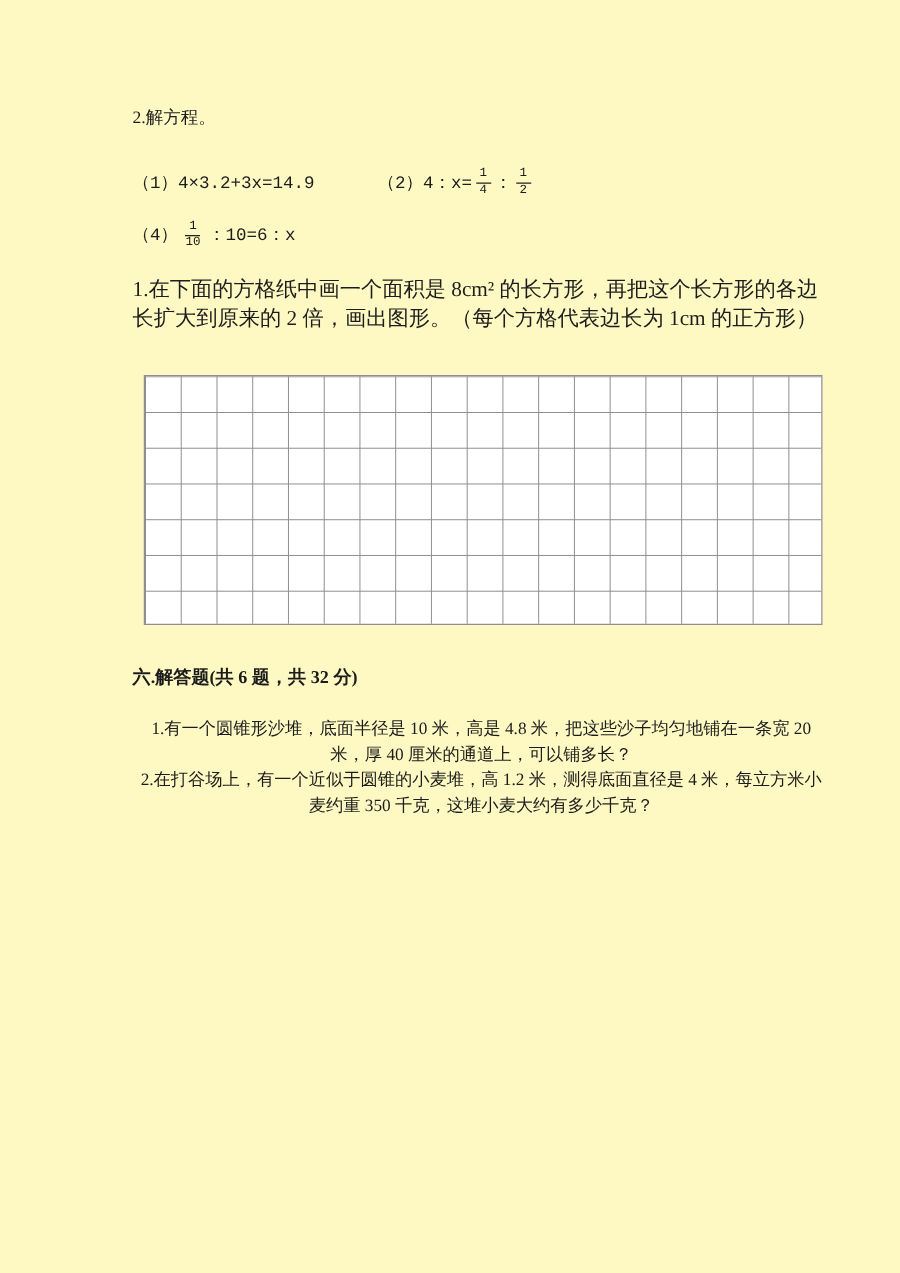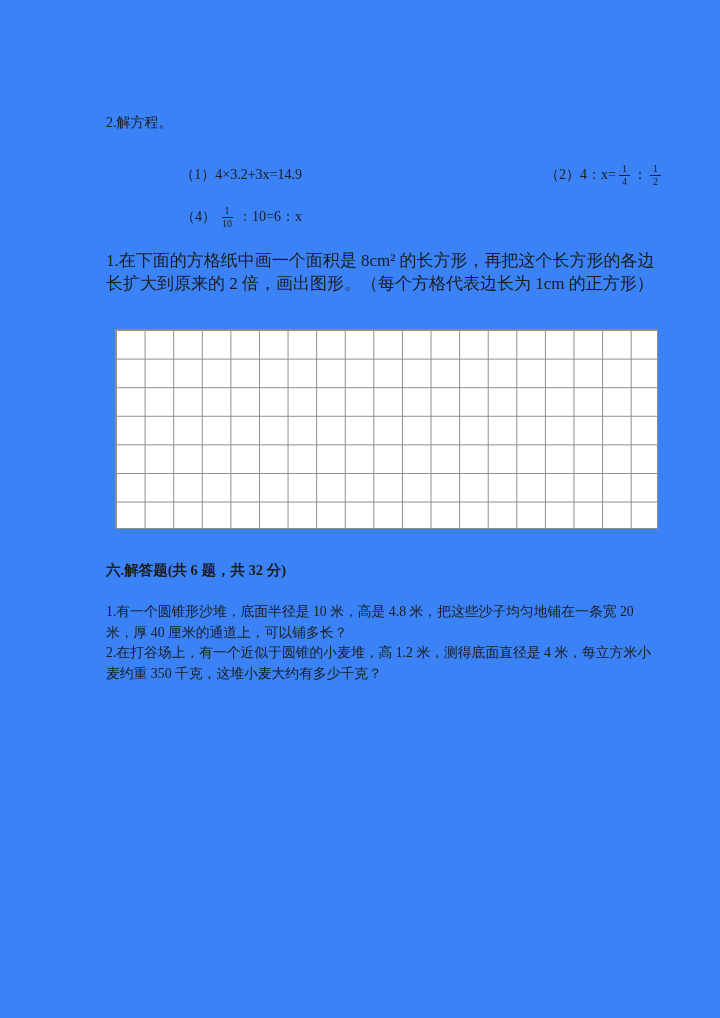--- a/index.html
+++ b/index.html
@@ -5,40 +5,39 @@
   * { margin:0; padding:0; box-sizing:border-box; }
   html, body { background:#ffffff; }
   body {
     width:720px; height:1018px;
     font-family:"Liberation Serif","DejaVu Serif",serif;
     color:#1c1c1c;
     overflow:hidden;
   }
   .page {
     width:720px; height:1018px;
-    background:#3b82f6;
-    padding:114px 56px 0 106px;
+    background:#fef9c3;
+    padding:85px 56px 0 106px;
     position:relative;
   }
   .plain-heading { font-size:14px; font-weight:normal; }
   .section-heading { font-size:14.5px; font-weight:bold; }
 
   
   .equations {
     margin-top:30px;
     display:grid;
     grid-template-columns:196px auto;
     row-gap:16px;
     font-size:14px;
   }
   .equation {
     display:flex; align-items:center;
     height:26px; white-space:nowrap;
-    font-family:Liberation Serif, serif;
-    justify-content:flex-end;
+    font-family:Liberation Mono, monospace;
   }
   .frac {
     display:inline-flex; flex-direction:column; align-items:center;
     vertical-align:middle;
     font-size:10px; line-height:1.15;
     margin:0 3px;
   }
   .frac .num { border-bottom:1px solid #222; padding:0 3px; }
   .frac .den { padding:0 3px; }
 
@@ -51,21 +50,21 @@
   }
   .grid-paper {
     margin-top:34px; margin-left:9px;
     border:1px solid #8e8e8e;
     background-color:#ffffff;
   }
 
   
   .answer-title { margin-top:32px; }
   .problems { margin-top:22px; width:558px; }
-  .prob { font-size:13.8px; line-height:20.5px; }
+  .prob { font-size:13.8px; line-height:20.5px;text-align:center; }
 
   
   .forest-table {
     border-collapse:collapse;
     margin-top:24px;
     font-size:13.5px;
   }
   .forest-table td {
     border:1px solid #3a3a3a;
     padding:2px 7px;

